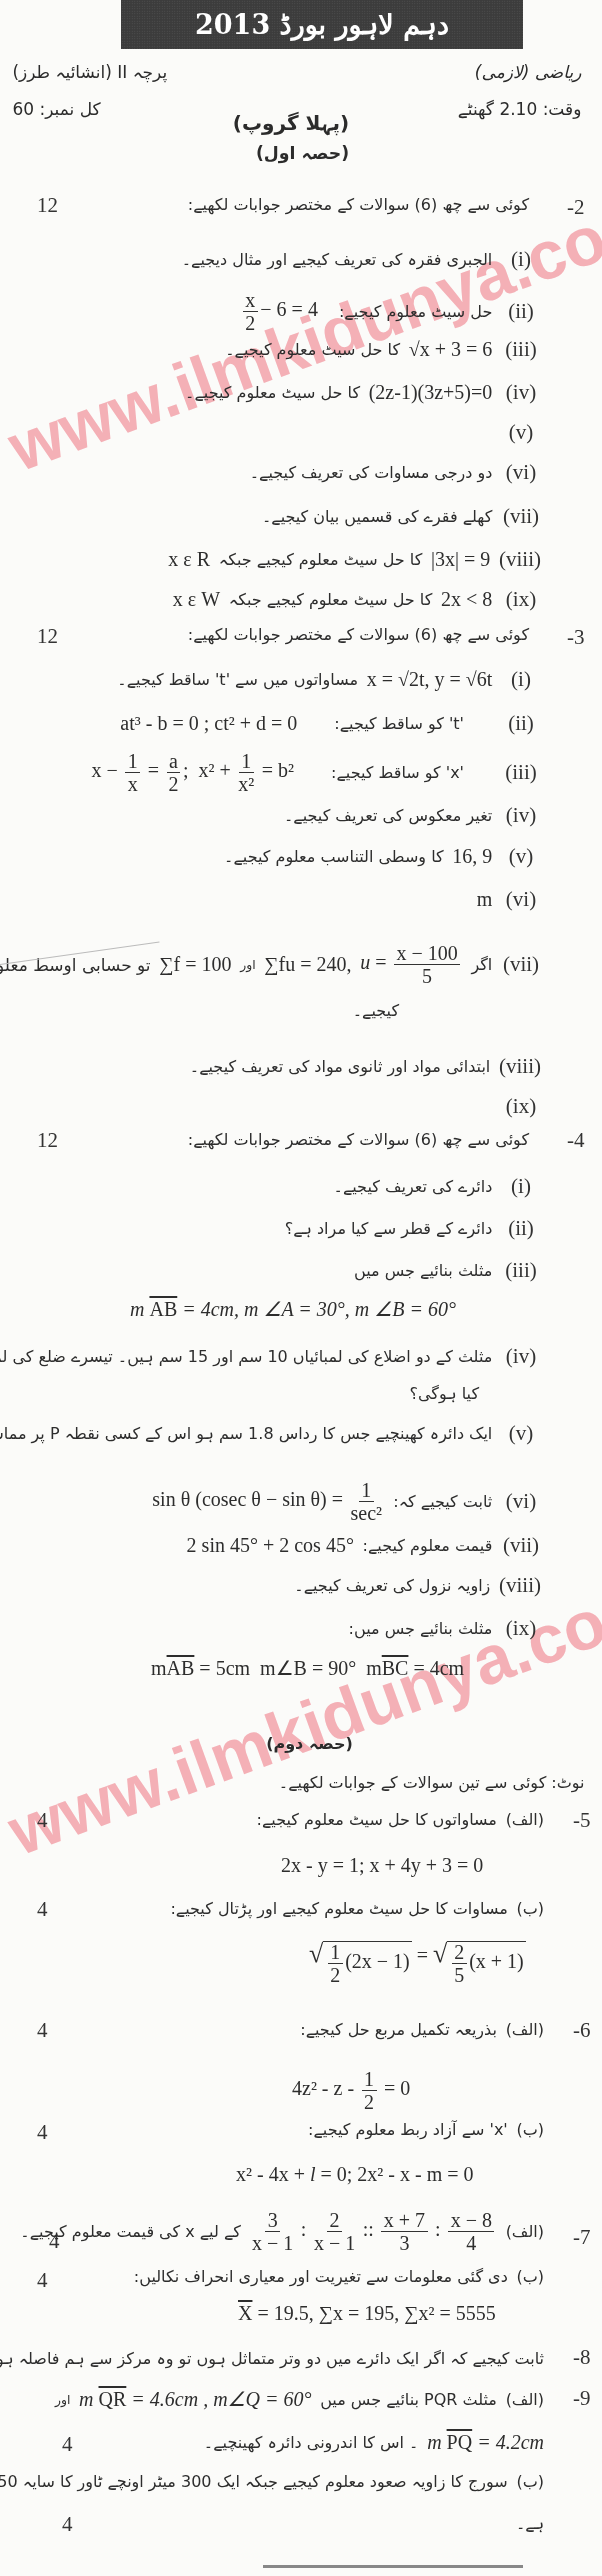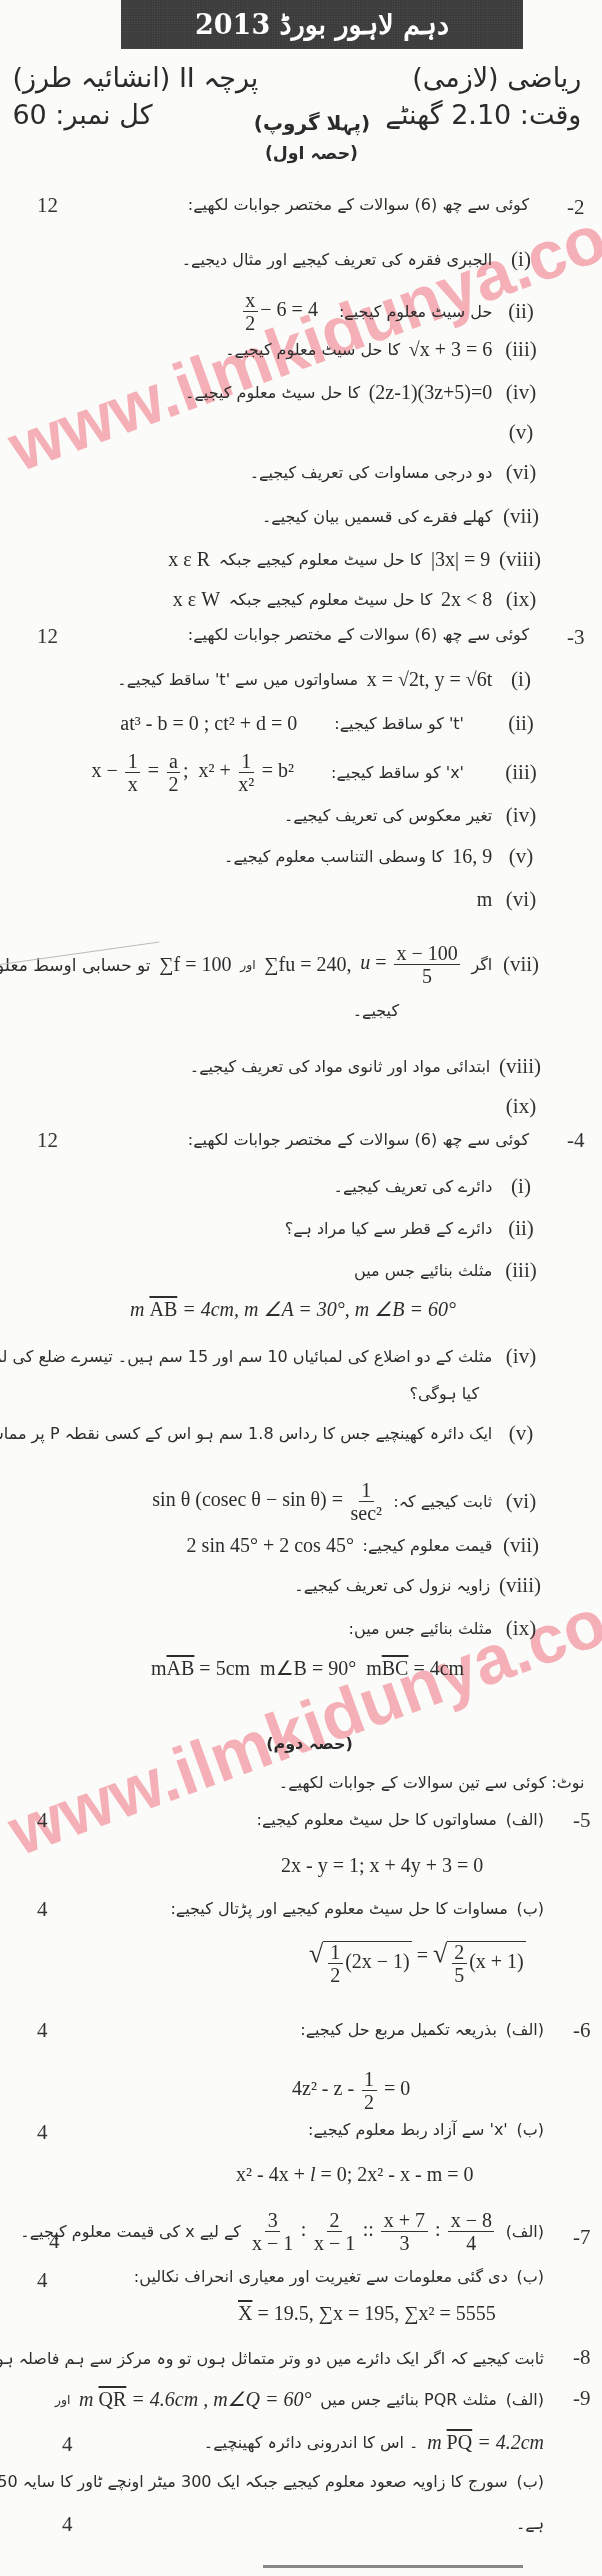--- a/index.html
+++ b/index.html
@@ -26,43 +26,43 @@
   .sqrt .body { border-top:0.9px solid #333; padding:0 1.9px; }
   .header-bar {
     position:absolute; left:121px; top:0; width:402px; height:49px;
     background:#3c3c3c;
     background-image:radial-gradient(#555 0.6px, transparent 0.6px);
     background-size:2.5px 2.5px;
     display:flex; align-items:center; justify-content:center;
     color:#fff; direction:rtl;
   }
   .header-bar span { font-family:"DejaVu Serif", serif; font-weight:bold; font-size:27px; color:#fff; }
-  .hdr { font-size:27px; font-family:"DejaVu Sans", sans-serif; color:#2b2b2b; direction:rtl; }
+  .hdr { font-size:17px; font-family:"DejaVu Sans", sans-serif; color:#2b2b2b; direction:rtl; }
   .hdr-center { font-size:20px; font-family:"DejaVu Sans", sans-serif; font-weight:bold; color:#2b2b2b; }
   .marks { position:absolute; left:37px; font-family:"Liberation Serif", serif; font-size:21px; color:#333; }
   .watermark {
     position:absolute; color:#f3a3ab; font-family:"Liberation Sans", sans-serif; font-weight:bold;
     font-size:68px; transform-origin:left bottom; opacity:0.85; pointer-events:none; white-space:nowrap;
   }
   .smudge { position:absolute; border-top:0.6px solid #bbb; transform-origin:left; }
   .bottom-rule { position:absolute; left:263px; top:2565px; width:260px; height:3.1px; background:#888; }
 </style>
 </head>
 <body>
 
 <div class="header-bar">
   <span>دہم لاہور بورڈ 2013</span>
 </div>
 
-<div class="abs hdr" style="right:21.6px; top:62px;">ریاضی (لازمی)</div>
+<div class="abs hdr" style="right:21.6px; top:62px;font-style:italic;">ریاضی (لازمی)</div>
 <div class="abs hdr" style="left:12.4px; top:62px;">پرچہ II (انشائیہ طرز)</div>
 <div class="abs hdr" style="right:21.6px; top:99px;">وقت: 2.10 گھنٹے</div>
 <div class="abs hdr" style="left:12.4px; top:99px;">کل نمبر: 60</div>
-<div class="abs hdr-center urdu" style="left:244px; top:111px; width:136px; text-align:center;">(پہلا گروپ)</div>
-<div class="abs hdr-center urdu" style="left:247px; top:143px; width:111px; font-size:17.3px;">(حصہ اول)</div>
+<div class="abs hdr-center urdu" style="left:223px; top:111px; width:136px; text-align:center;">(پہلا گروپ)</div>
+<div class="abs hdr-center urdu" style="left:247px; top:143px; width:111px; text-align:center; font-size:17.3px;">(حصہ اول)</div>
 
 <div class="watermark" style="left:25px; top:408px; transform:rotate(-20deg);">www.ilmkidunya.com</div>
 <div class="watermark" style="left:25px; top:1792px; transform:rotate(-20deg);">www.ilmkidunya.com</div>
 
 <div class="marks" style="top:193px;">12</div>
 <div class="abs urdu urdu-t" style="right:18.5px; top:195px;"><span class="num">-2</span></div>
 <div class="abs urdu urdu-t" style="right:74px; top:195px;">کوئی سے چھ (6) سوالات کے مختصر جوابات لکھیے:</div>
 
 <div class="rline" style="right:62px; top:247px;">
   <span class="roman">(i)</span>

